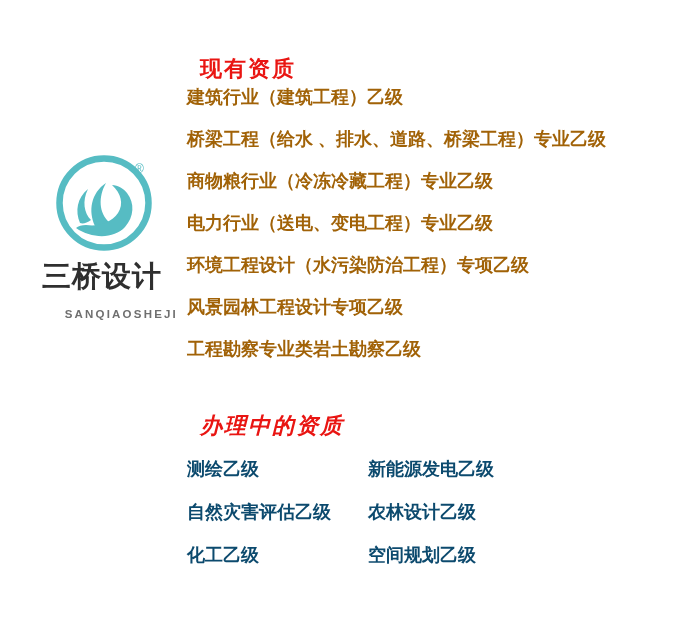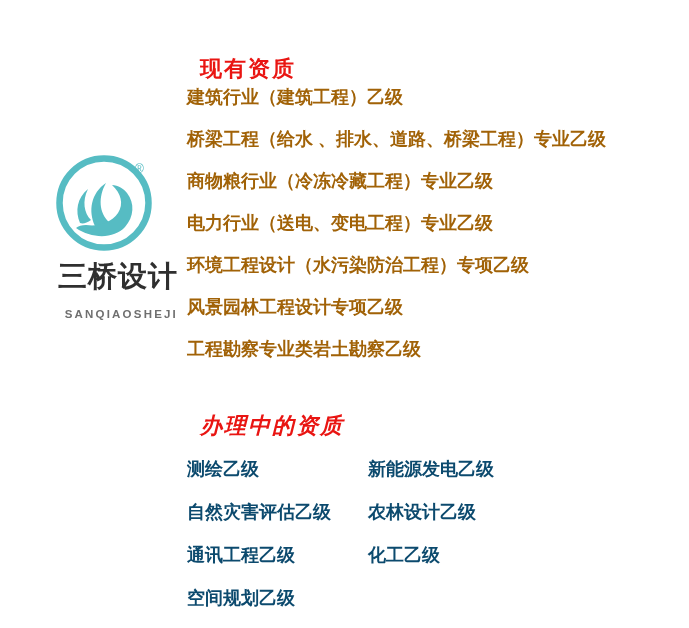--- a/index.html
+++ b/index.html
@@ -20,21 +20,21 @@
     left: 54px;
     top: 153px;
     width: 100px;
     height: 100px;
   }
   .logo-name-cn {
     position: absolute;
     left: 42px;
     top: 257px;
     width: 136px;
-    text-align: right;
+    text-align: left;
     font-size: 29px;
     font-weight: 700;
     letter-spacing: 1px;
     color: #2f2f2f;
     white-space: nowrap;
   }
   .logo-name-en {
     position: absolute;
     left: 42px;
     top: 308px;
@@ -123,19 +123,18 @@
     <div class="q-item">工程勘察专业类岩土勘察乙级</div>
   </div>
 
   <div class="section-heading heading-pending">办理中的资质</div>
 
   <div class="pending-grid">
     <div class="q-cell">测绘乙级</div>
     <div class="q-cell">新能源发电乙级</div>
     <div class="q-cell">自然灾害评估乙级</div>
     <div class="q-cell">农林设计乙级</div>
-    <div class="q-cell">通讯工程乙级</div>
     <div class="q-cell">化工乙级</div>
     <div class="q-cell">空间规划乙级</div>
     <div class="q-cell"></div>
   </div>
 
 </div>
 
 </body></html>

